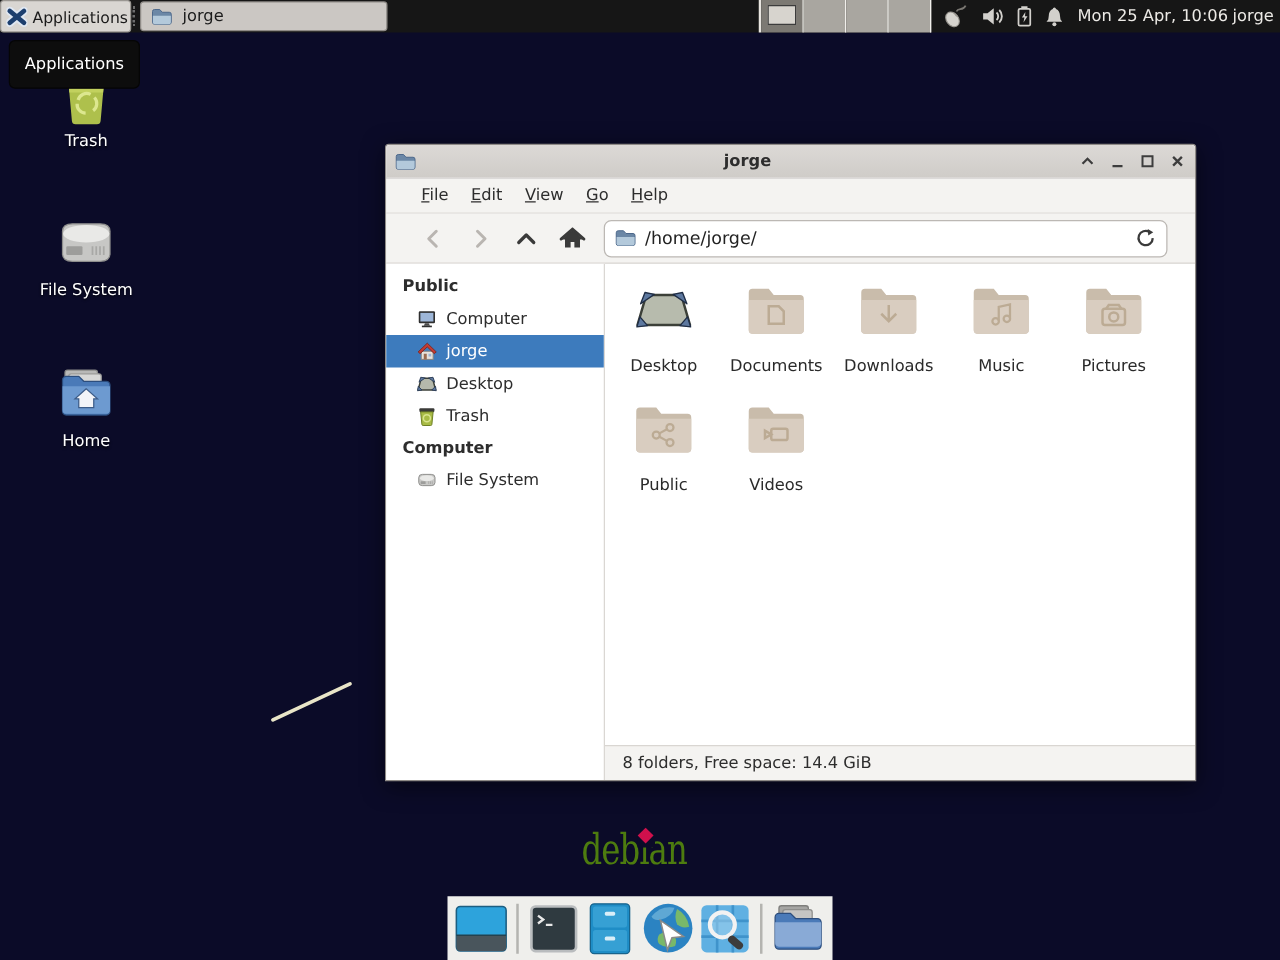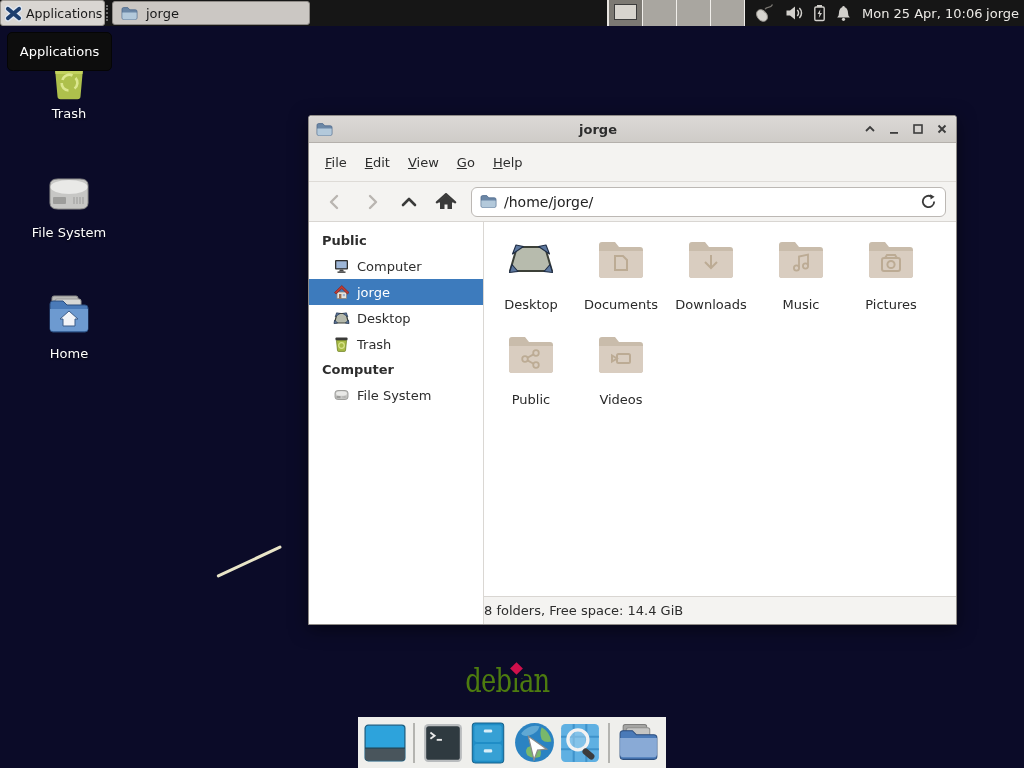--- a/index.html
+++ b/index.html
@@ -41,38 +41,38 @@
   .dock { position:absolute; left:358px; top:717px; width:308px; height:51px; background:#efefec; display:flex; align-items:center; padding:0 4px; }
   .dock .sep { width:2px; height:40px; background:#b4b4b0; margin:0 5px; }
   .dock .dkicon { width:45px; height:46px; display:flex; align-items:center; justify-content:center; margin:0 1px; }
 
   .window { position:absolute; left:308px; top:115px; width:649px; height:510px; background:#fff; border:1px solid #8f8b87; border-radius:3px 3px 0 0; box-shadow:0 4px 18px rgba(0,0,0,.5); display:flex; flex-direction:column; }
   .titlebar { height:27px; background:linear-gradient(#dcd9d6,#cfccc8); border-bottom:1px solid #b4b0ac; display:flex; align-items:center; padding:0 7px; border-radius:3px 3px 0 0; }
   .titlebar .wicon { width:17px; height:15px; }
   .titlebar .title { flex:1; text-align:center; font-size:13px; font-weight:bold; color:#2d2d2d; }
   .tb-btns { display:flex; align-items:center; gap:10px; }
   .tb-btn { width:14px; height:14px; display:flex; align-items:center; justify-content:center; }
-  .menubar { height:39px; background:#f4f3f1; border-bottom:1px solid #dedbd7; display:flex; align-items:center; padding-left:9px; gap:4px; }
+  .menubar { height:28px; background:#f4f3f1; border-bottom:1px solid #dedbd7; display:flex; align-items:center; padding-left:21px; gap:4px; }
   .menu-item { font-size:13px; color:#2d2d2d; padding:3px 7px; }
   .menu-item::first-letter { text-decoration:underline; }
-  .toolbar { height:40px; background:#f4f3f1; border-bottom:1px solid #d9d6d2; display:flex; align-items:center; padding:0 8px; gap:2px; }
+  .toolbar { height:40px; background:#f4f3f1; border-bottom:1px solid #d9d6d2; display:flex; align-items:center; padding:0 20px; gap:2px; }
   .tool-btn { width:35px; height:30px; display:flex; align-items:center; justify-content:center; }
   .pathbar { flex:1; height:30px; margin-left:6px; margin-right:2px; background:#fff; border:1px solid #bcb8b4; border-radius:6px; display:flex; align-items:center; padding:0 8px; gap:7px; }
   .pathbar .path { font-size:14px; color:#222; flex:1; }
   .content { flex:1; display:flex; min-height:0; }
   .sidebar { width:175px; border-right:1px solid #dad7d3; background:#fff; padding-top:6px; }
   .side-header { font-size:13px; font-weight:bold; color:#2d2d2d; padding:5px 0 5px 13px; }
   .side-item { height:26px; display:flex; align-items:center; gap:7px; padding-left:24px; font-size:13px; color:#2d2d2d; }
   .side-item.selected { background:#3d7bbd; color:#fff; }
   .main { flex:1; display:flex; flex-direction:column; min-width:0; }
   .grid { flex:1; padding:8px 0 0 2px; display:flex; flex-wrap:wrap; align-content:flex-start; }
   .cell { width:90px; height:95px; display:flex; flex-direction:column; align-items:center; }
   .cell .icon-box { width:48px; height:46px; margin-top:6px; display:flex; align-items:center; justify-content:center; }
   .cell .clabel { margin-top:15px; font-size:13px; color:#2a2a2a; }
-  .statusbar { height:28px; background:#f4f3f1; border-top:1px solid #d9d6d2; display:flex; align-items:center; font-size:13px; color:#2d2d2d; }
+  .statusbar { height:28px; background:#f4f3f1; border-top:1px solid #d9d6d2; display:flex; align-items:center; padding-left:14px; font-size:13px; color:#2d2d2d; }
 
   svg { display:block; }
 </style>
 </head>
 <body>
 
 <div class="panel">
   <div class="apps-btn">
     <span>
       <svg width="17" height="17" viewBox="0 0 18 18">

